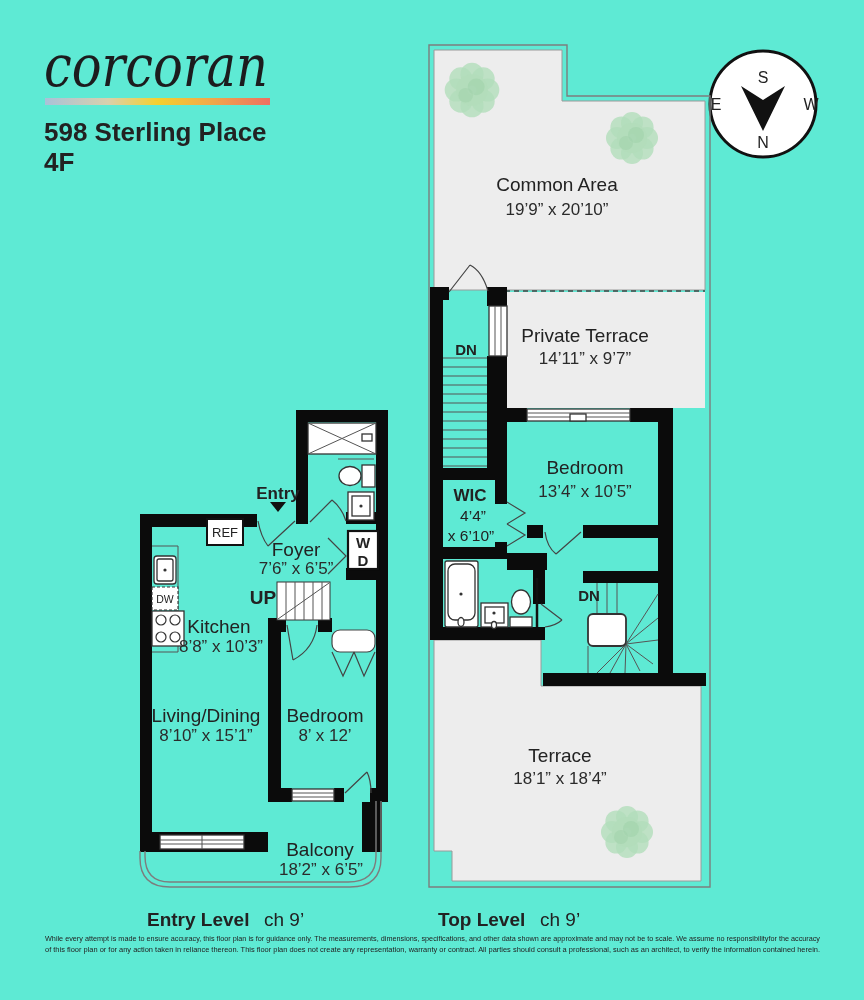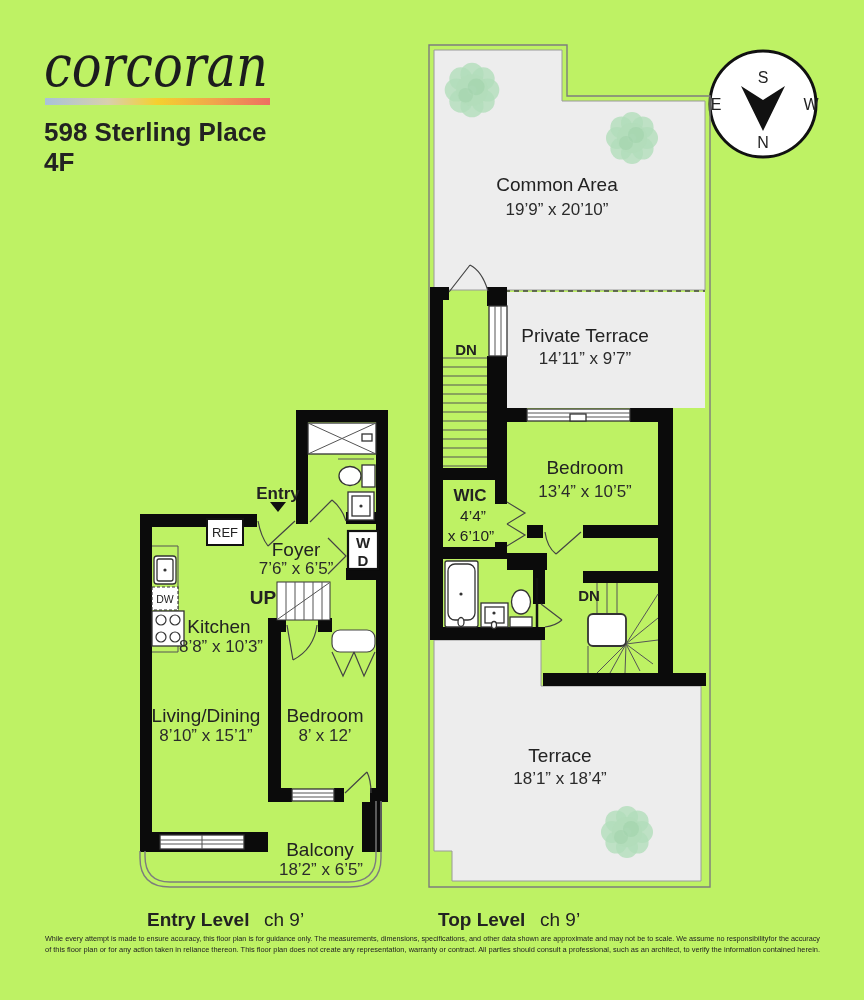--- a/index.html
+++ b/index.html
@@ -1,17 +1,17 @@
 <!DOCTYPE html>
 <html><head>
 <meta charset="utf-8">
 <style>
   html,body { margin:0; padding:0; background:#ffffff; }
   .page {
-    position:relative; width:864px; height:1000px; background:#bef264;
+    position:relative; width:864px; height:1000px; background:#5eead4;
     font-family:"Liberation Sans", sans-serif;
   }
   svg text {
     font-family:"Liberation Sans", sans-serif;
     fill:#222222;
   }
   svg .logo {
     font-family:"DejaVu Serif", serif;
     font-style:italic;
     fill:#1c1c1e;

